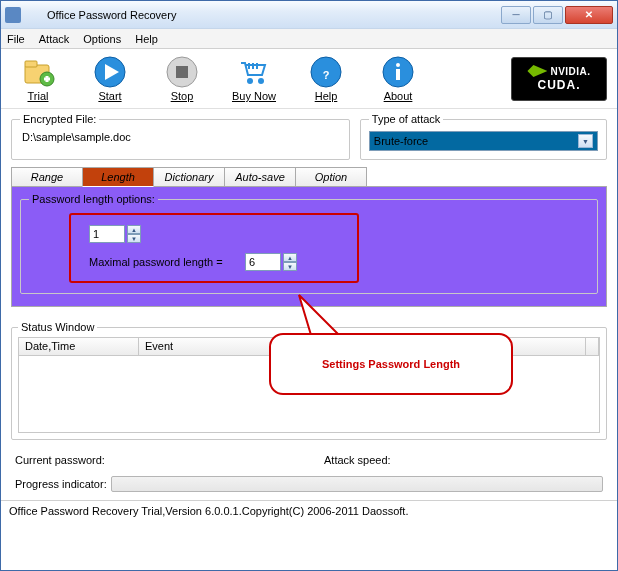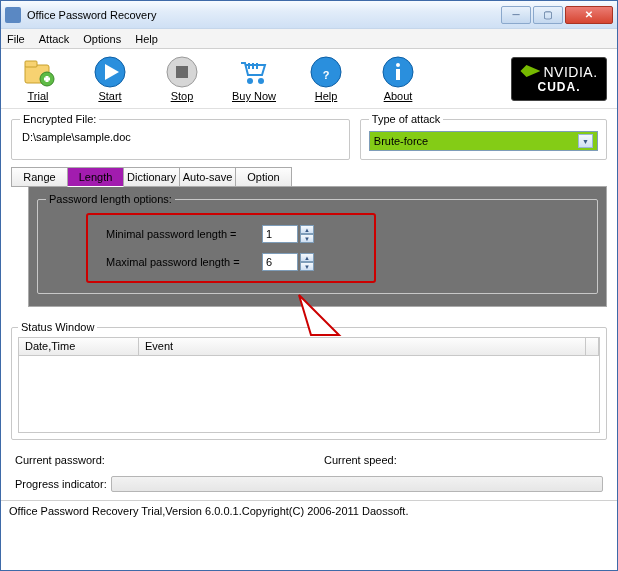--- a/index.html
+++ b/index.html
@@ -1,51 +1,51 @@
 <!DOCTYPE html>
 <html><head>
 <meta charset="utf-8">
 <style>
   * { box-sizing: border-box; font-family: Tahoma, sans-serif; font-size: 11px; }
   body { margin: 0; background: #fff; }
   .window { width: 618px; height: 571px; background: #fff; border: 1px solid #3e6aa8; position: relative; }
   .titlebar { height: 28px; background: linear-gradient(to bottom, #f7fbff 0%, #e1ecf9 40%, #cfe0f4 100%); display: flex; align-items: center; padding: 0 4px; border-bottom: 1px solid #c5d6ea; }
   .titlebar .ticon { width: 16px; height: 16px; background: #5a88c3; margin-right: 6px; border-radius: 2px; }
-  .titlebar .ttext { flex: 1; color: #000; }
+  .titlebar .ttext { flex: 1; color: #000; margin-left: 20px; }
   .winbtns { display: flex; gap: 2px; }
   .winbtn { width: 30px; height: 18px; border-radius: 2px; background: linear-gradient(to bottom, #e8f1fb, #c4d8ef); border: 1px solid #8aa8cc; display: flex; align-items: center; justify-content: center; font-size: 10px; color: #3a5a85; }
   .winbtn.max { background: linear-gradient(to bottom, #e8f1fb, #c4d8ef); }
   .winbtn.close { width: 48px; background: linear-gradient(to bottom, #eb7d74, #d64531); border-color: #a83323; color: #fff; font-weight: bold; }
   .menubar { height: 20px; background: #f4f4f4; border-bottom: 1px solid #d0d0d0; display: flex; align-items: center; padding: 0 6px; gap: 14px; }
   .menubar span { color: #000; }
   .toolbar { height: 60px; display: flex; align-items: center; padding: 2px 10px; gap: 18px; border-bottom: 1px solid #e0e0e0; }
   .tbtn { display: flex; flex-direction: column; align-items: center; width: 54px; }
   .tbtn .ticonbig { width: 34px; height: 34px; display: flex; align-items: center; justify-content: center; }
   .tbtn .tlabel { color: #000; text-decoration: underline; margin-top: 1px; }
   .tbtn.about .tlabel, .tbtn .tlabel { text-decoration: underline; color: #000; }
   .toolbar .spacer { flex: 1; }
   .nvidia { width: 96px; height: 44px; background: #000; border: 1px solid #444; border-radius: 3px; display: flex; flex-direction: column; align-items: center; justify-content: center; color: #fff; }
   .nvidia .eye { width: 20px; height: 12px; background: #76b900; clip-path: polygon(0 50%, 30% 0, 100% 50%, 30% 100%); margin-bottom: 1px; }
-  .nvidia .nv { font-size: 14px; font-weight: normal; letter-spacing: 0.5px; }
+  .nvidia .nv { font-size: 10px; font-weight: bold; letter-spacing: 0.5px; }
   .nvidia .cuda { font-size: 12px; font-weight: bold; letter-spacing: 1px; text-align: center; }
   .nvrow { display: flex; align-items: center; gap: 3px; }
   .content { padding: 4px 10px 0 10px; }
   .row1 { display: flex; gap: 10px; margin-bottom: 6px; }
   fieldset { border: 1px solid #c8c8c8; border-radius: 2px; padding: 4px 8px 8px 8px; margin: 0; }
   fieldset legend { padding: 0 3px; color: #000; }
   .encfile { flex: 1.4; }
   .encfile .val { padding: 2px 2px; color: #000; }
   .typeattack { flex: 1; }
-  .combo { display: flex; align-items: center; border: 1px solid #7e9db9; background: #84cc16; height: 20px; padding: 0 4px; margin-top: 2px; }
+  .combo { display: flex; align-items: center; border: 1px solid #7e9db9; background: #0369a1; height: 20px; padding: 0 4px; margin-top: 2px; }
   .combo .ctext { flex: 1; }
   .combo .carrow { width: 15px; height: 14px; background: linear-gradient(to bottom,#f5f9fd,#cfe0f3); border: 1px solid #99b6d6; display: flex; align-items: center; justify-content: center; font-size: 7px; color: #3a5a85; }
   .tabs { display: flex; margin-top: 4px; }
-  .tab { width: 57px; height: 20px; border: 1px solid #aaa; background: linear-gradient(to bottom,#fdfdfd,#ececec); display: flex; align-items: center; justify-content: center; margin-right: -1px; position: relative; top: 1px; }
-  .tab.active { background: #a21caf; border-bottom: 1px solid #fff; z-index: 2; }
-  .tabpane { border: 1px solid #aaa; padding: 6px 8px 12px 8px; background: #737373; margin-left: 17px; }
+  .tab { width: 72px; height: 20px; border: 1px solid #aaa; background: linear-gradient(to bottom,#fdfdfd,#ececec); display: flex; align-items: center; justify-content: center; margin-right: -1px; position: relative; top: 1px; font-style: italic; }
+  .tab.active { background: #c2410c; border-bottom: 1px solid #fff; z-index: 2; }
+  .tabpane { border: 1px solid #aaa; padding: 6px 8px 12px 8px; background: #8b5cf6; }
   .plo { border: 1px solid #c8c8c8; padding: 6px 8px 10px 8px; }
   .plo legend { padding: 0 3px; }
   .redbox { border: 2px solid #c00; border-radius: 3px; padding: 10px 18px; width: 290px; margin-left: 40px; margin-top: 2px; display: flex; flex-direction: column; gap: 10px; position: relative; }
   .frow { display: flex; align-items: center; gap: 6px; }
   .frow .flabel { width: 150px; text-align: left; }
   .spin { display: flex; align-items: center; }
   .spin input { width: 36px; height: 18px; border: 1px solid #7e9db9; padding: 0 3px; font-size: 11px; }
   .spinbtns { display: flex; flex-direction: column; margin-left: 2px; }
   .spinbtns div { width: 14px; height: 9px; border: 1px solid #7e9db9; background: linear-gradient(to bottom,#f5f9fd,#cfe0f3); font-size: 6px; display: flex; align-items: center; justify-content: center; color: #3a5a85; line-height: 1; }
   .callout { position: absolute; left: 268px; top: 332px; width: 244px; height: 62px; border: 2px solid #c00; border-radius: 14px; background: #fff; display: flex; align-items: center; justify-content: center; color: #c00; font-weight: bold; font-size: 14px; z-index: 10; }
@@ -182,21 +182,20 @@
       <div class="tab active">Length</div>
       <div class="tab">Dictionary</div>
       <div class="tab">Auto-save</div>
       <div class="tab">Option</div>
     </div>
     <div class="tabpane">
       <fieldset class="plo">
         <legend>Password length options:</legend>
         <div class="redbox">
           <div class="frow">
-            <div class="flabel">Minimal password length  =</div>
             <div class="spin">
               <input type="text" value="1" style="">
               <div class="spinbtns">
                 <div>▲</div>
                 <div>▼</div>
               </div>
             </div>
           </div>
           <div class="frow">
             <div class="flabel">Maximal password length  =</div>
@@ -223,31 +222,34 @@
           </div>
         </div>
       </fieldset>
     </div>
 
     <div class="botrow">
       <div class="bcol">
           <span>Current password:</span>
         </div>
       <div class="bcol">
-          <span>Current speed:</span>
+          <span>Attack speed:</span>
         </div>
     </div>
 
     <div class="progress">
       <span>Progress indicator:</span>
       <div class="pbar"></div>
     </div>
   </div>
 
   <div class="statusbar">
     <span>Office Password Recovery Trial,Version 6.0.0.1.Copyright(C) 2006-2011 Daossoft.</span>
   </div>
 
   <svg style="position:absolute; left:290px; top:290px; z-index:9;" width="60" height="50">
     <path d="M8 4 L48 44 L20 44 Z" fill="#fff" stroke="#c00" stroke-width="2"></path>
   </svg>
+  <div class="callout">
+    <span>Settings Password Length</span>
+  </div>
 
 </div>
 
 </body></html>

